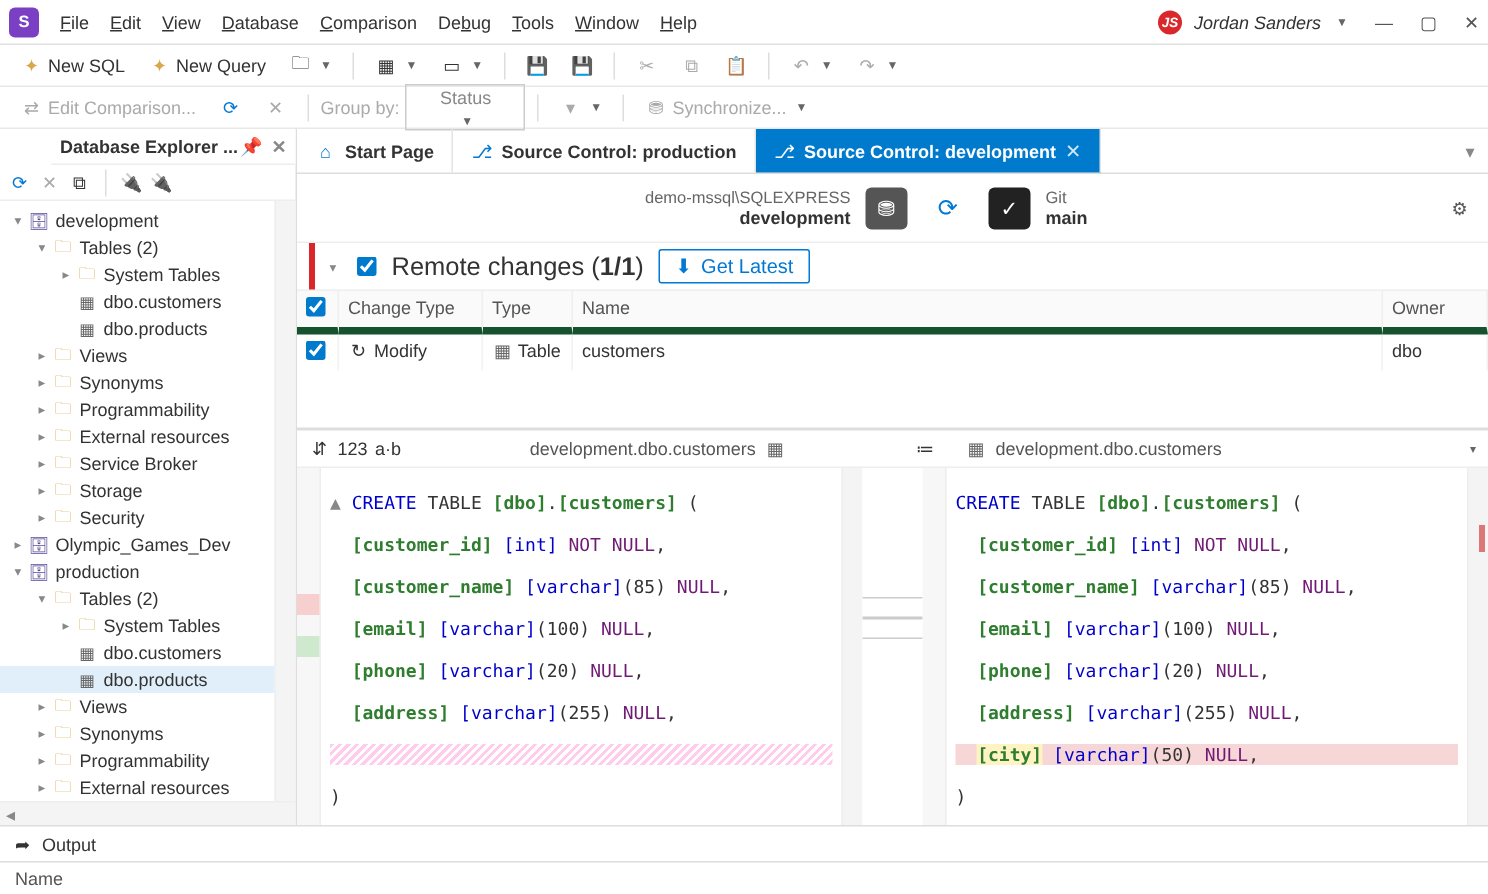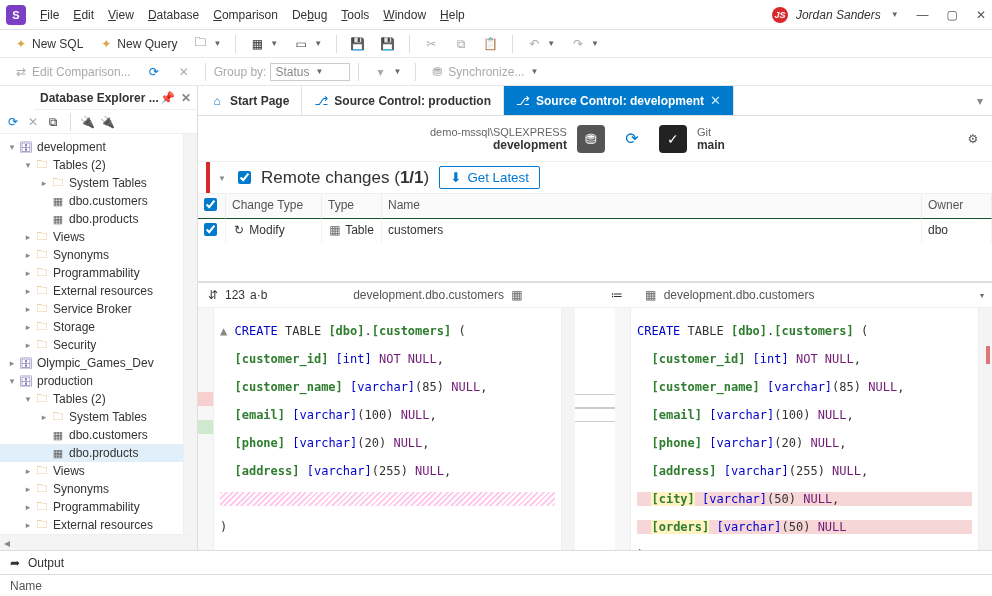--- a/index.html
+++ b/index.html
@@ -45,21 +45,21 @@
 .ctx-labels .top { font-size: 11px; color: #666; }
 .ctx-labels .bot { font-weight: 600; font-size: 12px; }
 .ctx-icon { width: 28px; height: 28px; border-radius: 4px; background: #555; color:#fff; display:flex;align-items:center;justify-content:center;font-size:14px; }
 .gear-right { margin-left: auto; color: #555; }
 .section-bar { height: 32px; display: flex; align-items: center; padding: 0 8px; gap: 10px; border-bottom: 1px solid #eee; }
 .red-stripe-wrap { border-left: 4px solid #d9272c; display:flex; align-items:center; height:100%; padding-left:6px; gap:10px; flex:1; }
 .section-title { font-size: 17px; }
 .get-latest-btn { border: 1px solid #0078d4; color: #0078d4; padding: 3px 10px; border-radius: 2px; display:flex; align-items:center; gap:6px; cursor:pointer; background:#fff; }
 .grid { border-bottom: 1px solid #ddd; }
 .grid-header, .grid-row-cells { display: grid; grid-template-columns: 28px 96px 60px 1fr 70px; }
-.grid-header > div { padding: 4px 6px; border-right: 1px solid #eee; border-bottom: 1px solid #14532d; background: #fafafa; color:#555; }
+.grid-header > div { padding: 4px 6px; border-right: 1px solid #eee; border-bottom: 5px solid #14532d; background: #fafafa; color:#555; }
 .grid-row-cells > div { padding: 4px 6px; border-right: 1px solid #f2f2f2; }
 .grid-check { accent-color: #007acc; }
 .grid-body { height: 62px; overflow:auto; }
 .diff-toolbar { height: 26px; display:flex; align-items:center; padding:0 8px; gap:8px; border-top:1px solid #ddd; border-bottom:1px solid #eee; }
 .diff-title { flex:1; text-align:center; color:#555; display:flex; align-items:center; justify-content:center; gap:6px; }
 .diff-title.right { justify-content:flex-start; padding-left:12px; }
 .diff-panes { flex:1; display:flex; min-height:0; }
 .diff-pane { flex:1; position:relative; font-family: Consolas, monospace; font-size: 12px; line-height: 14px; overflow:hidden; }
 .diff-gutter { width: 16px; background:#f7f7f7; border-right:1px solid #eee; position:absolute; top:0; bottom:0; left:0; display:flex; flex-direction:column; }
 .diff-gutter .marker-del { background:#f7cfcf; height:14px; }
@@ -70,21 +70,21 @@
 .diff-mid .link-line { width:100%; height:14px; border-top:1px solid #ccc; border-bottom:1px solid #ccc; }
 .kw { color:#0000cc; }
 .type { color:#0000cc; }
 .bracket { color:#2f7d2f; font-weight:600; }
 .nullword { color:#701a75; }
 .line-add { background:#d8f0d8; }
 .line-del { background:#f6d6d6; }
 .line-yellow { background:#fff3c4; display:inline; }
 .bottom-panel { height: 24px; border-top:1px solid #ddd; display:flex; align-items:center; padding:0 8px; gap:6px; }
 .statusbar { height: 22px; border-top:1px solid #ddd; display:flex; align-items:center; padding:0 10px; color:#555; }
-.combo { border:1px solid #ccc; padding:1px 4px; color:#888; min-width:80px; display:inline-flex; align-items:center; gap:4px; }
+.combo { border:1px solid #ccc; padding:1px 4px; color:#888; min-width:80px; display:inline-flex; align-items:center; gap:4px;flex-direction:column; }
 .scroll-area-bottom { height:16px; background:#f4f4f4; border-top:1px solid #eee; display:flex; align-items:center; }
 </style>
 </head>
 <body>
 
 <div class="titlebar">
   <div class="app-icon">S</div>
   <div class="menubar">
     <div class="menu-item"><span class="ul">F</span><span></span>ile</div>
     <div class="menu-item"><span class="ul">E</span>dit</div>
@@ -436,21 +436,20 @@
       <div class="diff-pane">
         <div class="diff-gutter"></div>
         <div class="diff-content">
 <div><span class="kw">CREATE</span><span> TABLE </span><span class="bracket">[dbo]</span><span>.</span><span class="bracket">[customers]</span><span> (</span></div>
 <div><span>  </span><span class="bracket">[customer_id]</span><span> </span><span class="type">[int]</span><span class="nullword"> NOT </span><span class="nullword">NULL</span><span>,</span></div>
 <div><span>  </span><span class="bracket">[customer_name]</span><span> </span><span class="type">[varchar]</span><span>(85) </span><span class="nullword">NULL</span><span>,</span></div>
 <div><span>  </span><span class="bracket">[email]</span><span> </span><span class="type">[varchar]</span><span>(100) </span><span class="nullword">NULL</span><span>,</span></div>
 <div><span>  </span><span class="bracket">[phone]</span><span> </span><span class="type">[varchar]</span><span>(20) </span><span class="nullword">NULL</span><span>,</span></div>
 <div><span>  </span><span class="bracket">[address]</span><span> </span><span class="type">[varchar]</span><span>(255) </span><span class="nullword">NULL</span><span>,</span></div>
 <div class="line-del"><span>  </span><span class="bracket line-yellow">[city]</span><span> </span><span class="type">[varchar]</span><span>(50) </span><span class="nullword">NULL</span><span>,</span></div>
-<div class="line-del"><span>  </span><span class="bracket line-yellow">[orders]</span><span> </span><span class="type">[varchar]</span><span>(50) </span><span class="nullword">NULL</span></div>
 <div><span>)</span></div>
 
 
         </div>
         <div class="diff-vscroll">
             <div style="position:absolute;top:38px;right:2px;width:4px;height:18px;background:#d77"></div>
           </div>
       </div>
     </div>
   </div>

